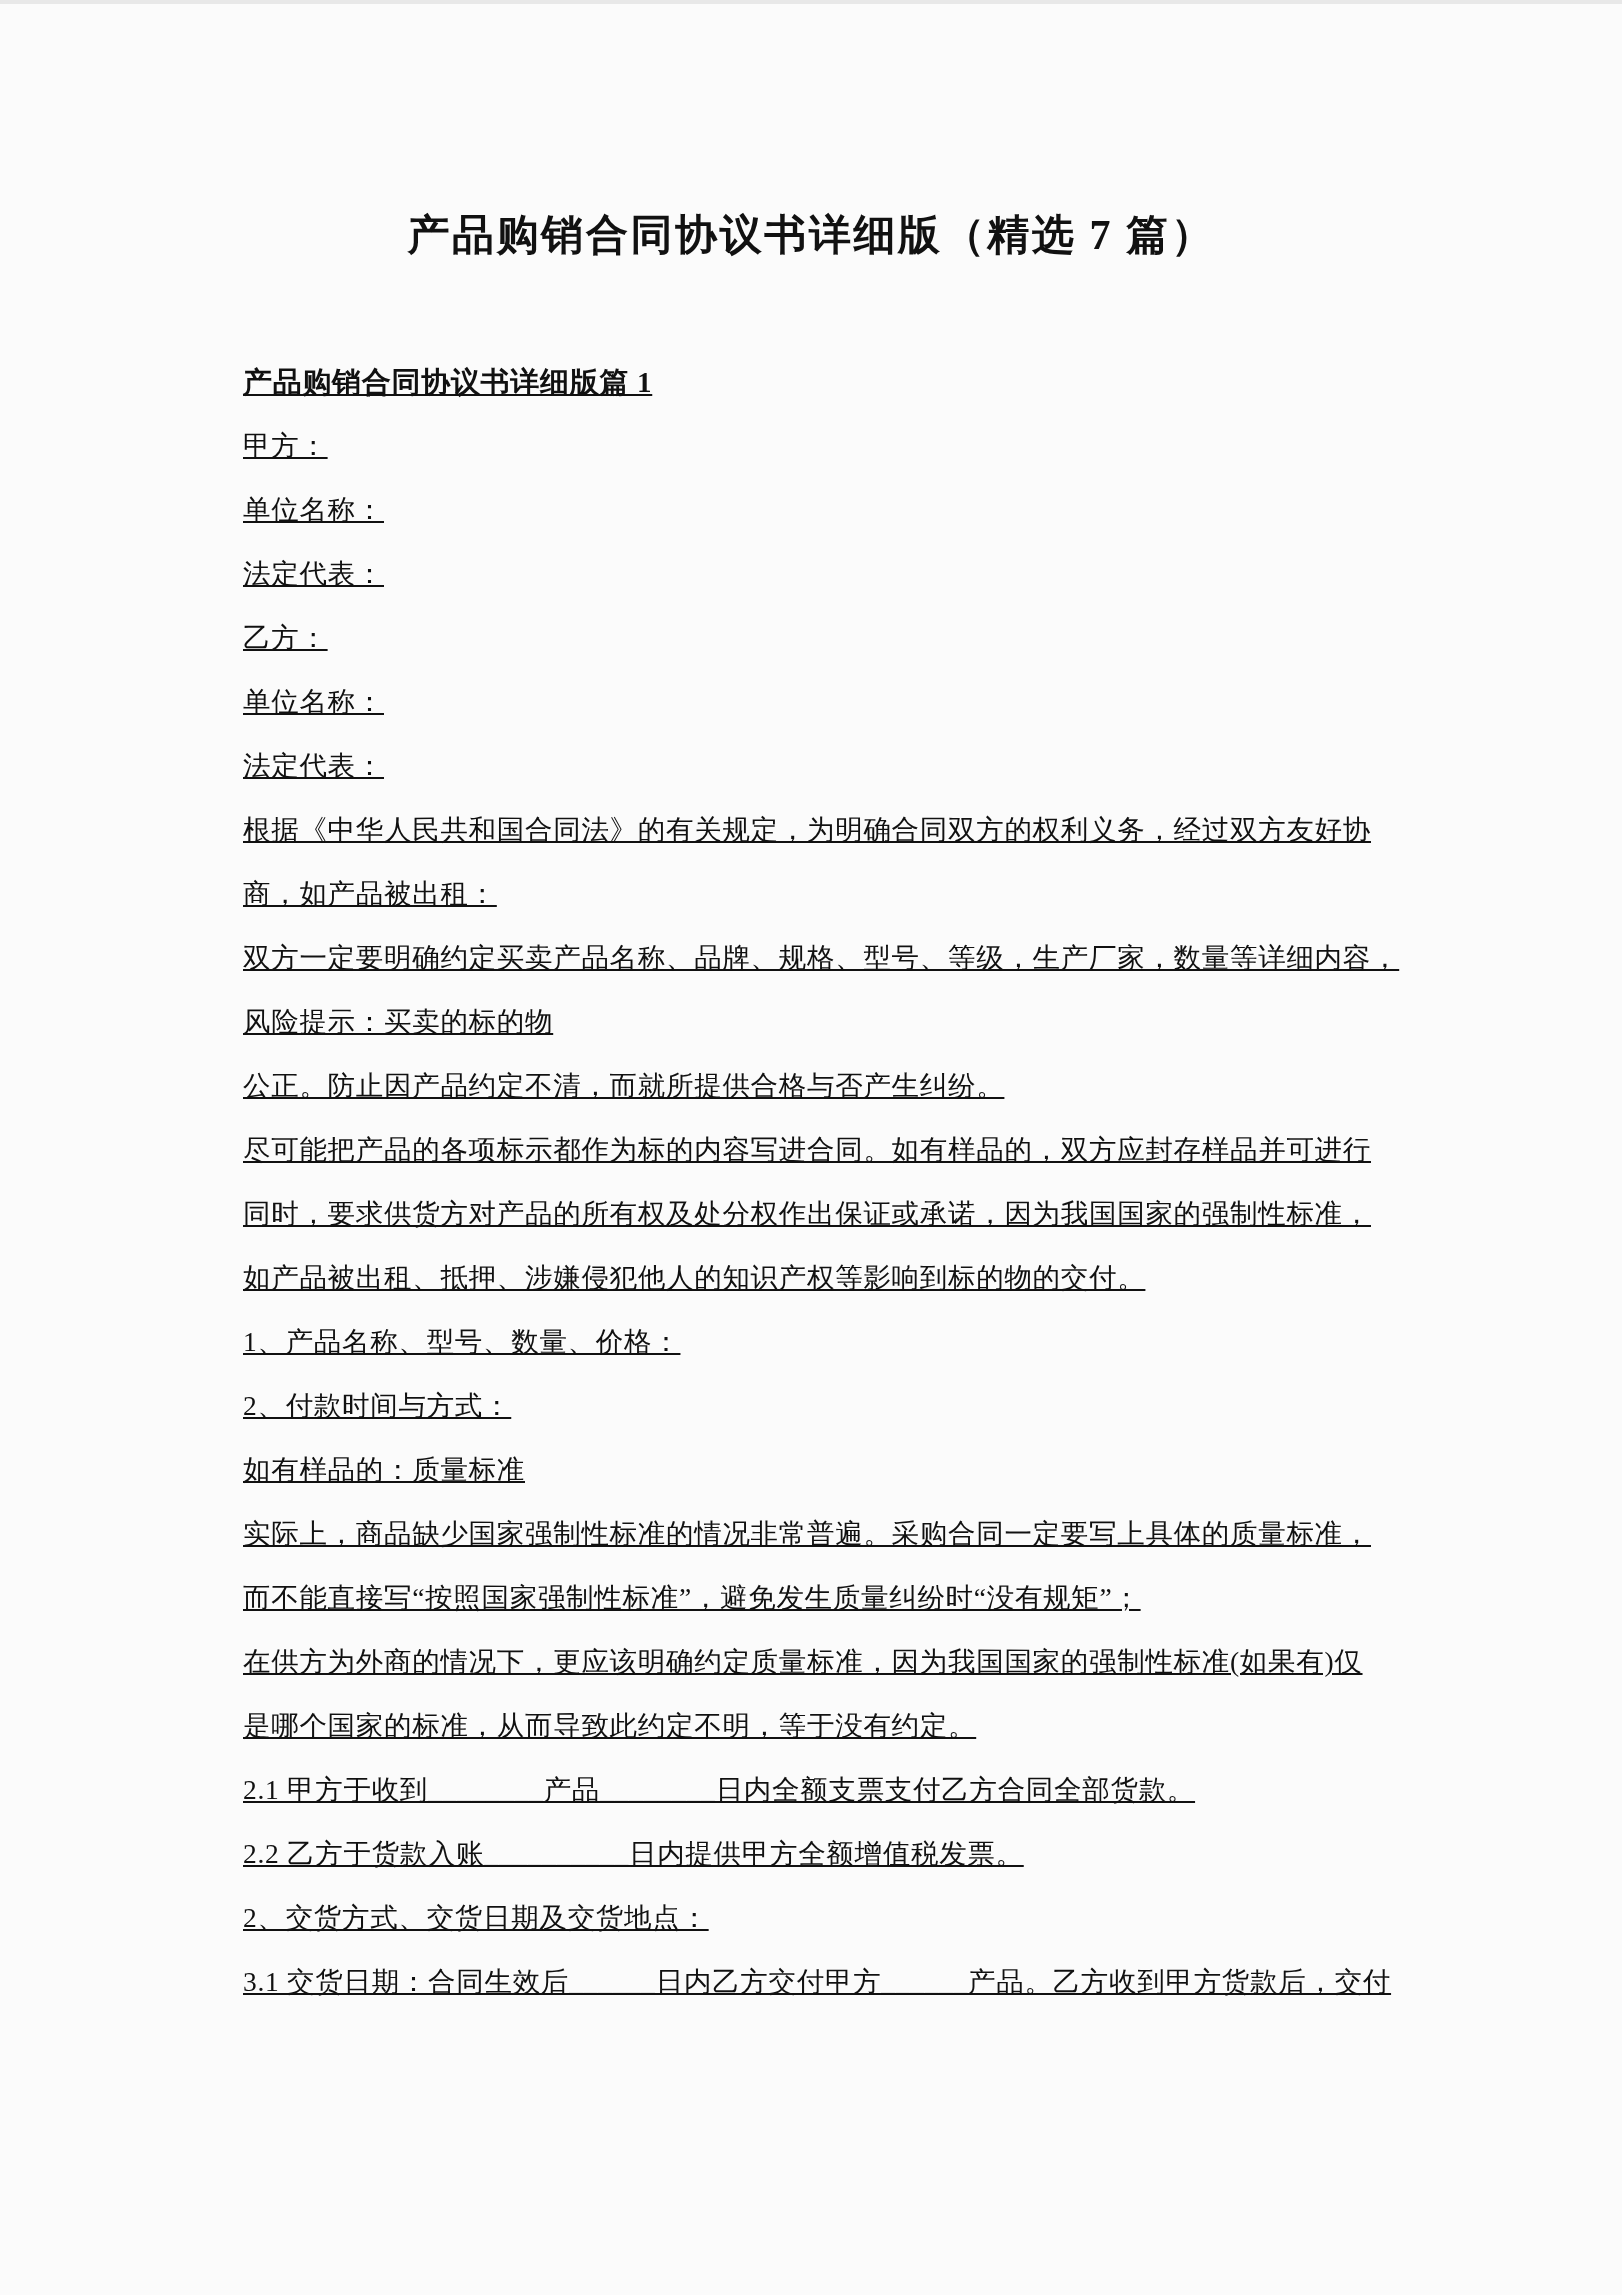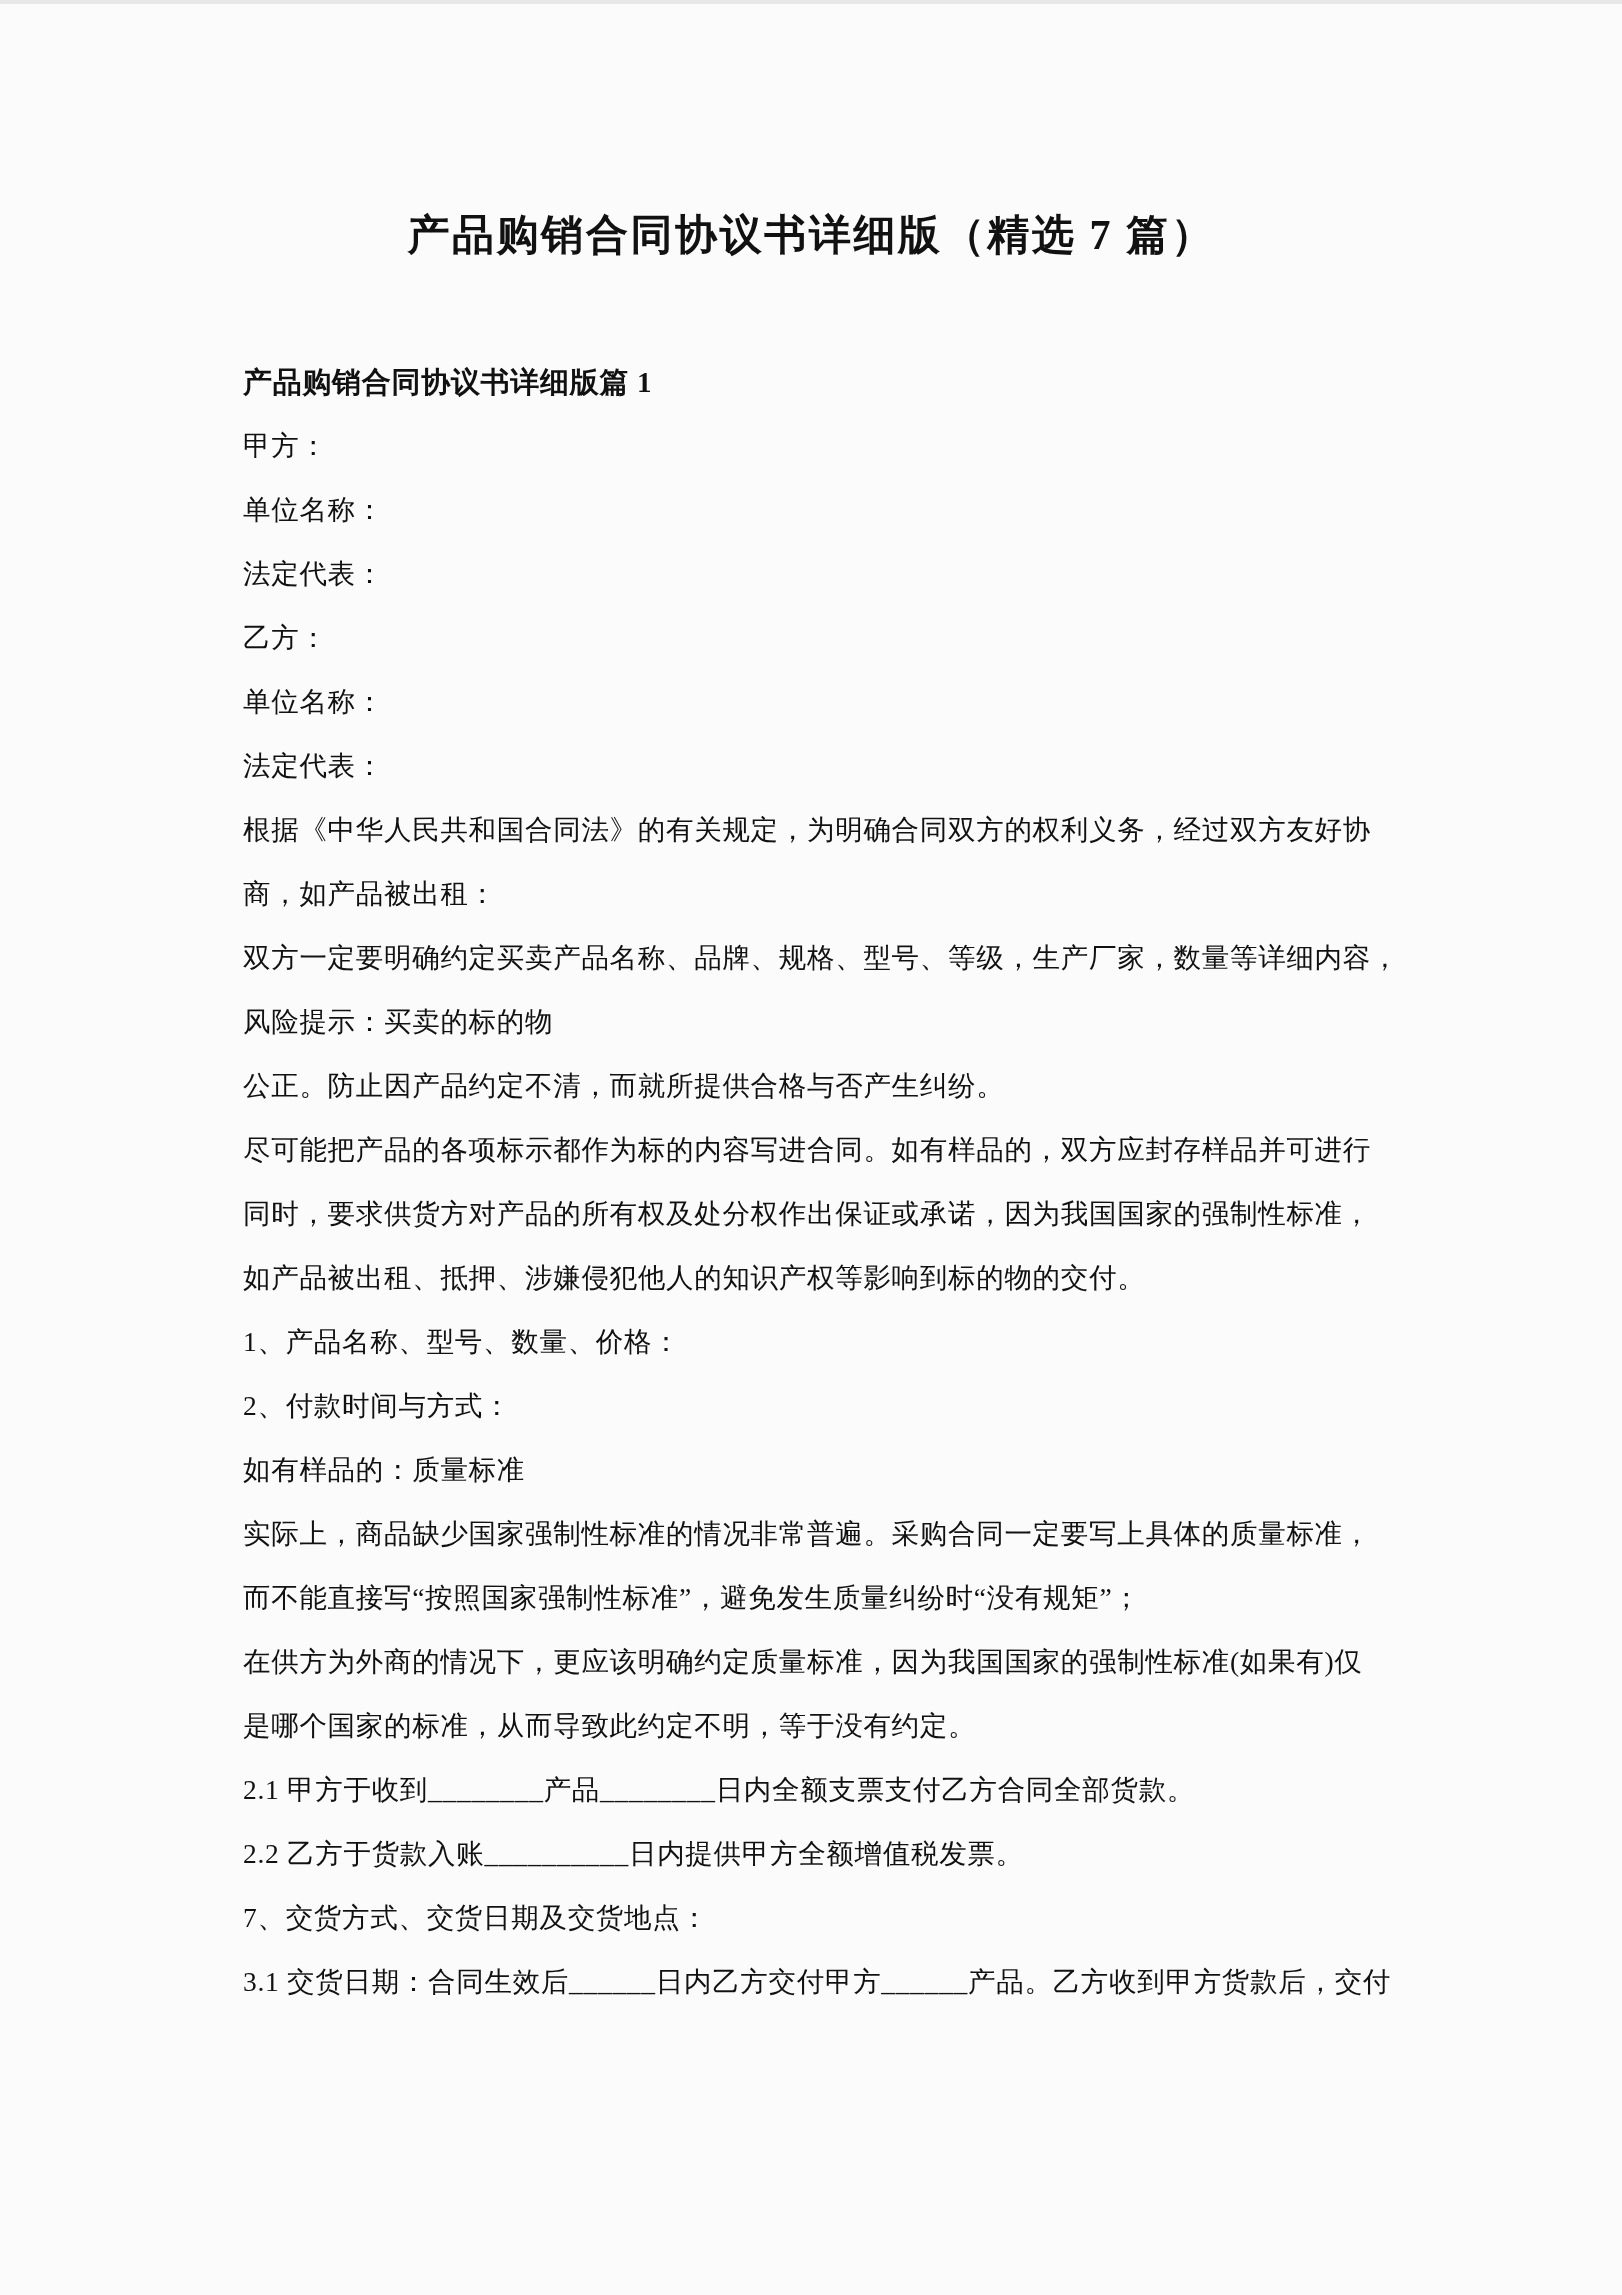--- a/index.html
+++ b/index.html
@@ -35,20 +35,21 @@
     left: 243px;
     top: 346px;
     width: 1165px;
   }
   .doc-line {
     height: 64px;
     line-height: 64px;
     font-size: 27.5px;
     letter-spacing: 0.7px;
     white-space: nowrap;
+    text-decoration: underline;
   }
   .doc-line.heading {
     font-weight: bold;
     font-size: 29px;
   }
 </style>
 </head>
 <body>
 
 <div class="page">
@@ -71,17 +72,17 @@
       <div class="doc-line">如产品被出租、抵押、涉嫌侵犯他人的知识产权等影响到标的物的交付。</div>
       <div class="doc-line">1、产品名称、型号、数量、价格：</div>
       <div class="doc-line">2、付款时间与方式：</div>
       <div class="doc-line">如有样品的：质量标准</div>
       <div class="doc-line">实际上，商品缺少国家强制性标准的情况非常普遍。采购合同一定要写上具体的质量标准，</div>
       <div class="doc-line">而不能直接写“按照国家强制性标准”，避免发生质量纠纷时“没有规矩”；</div>
       <div class="doc-line">在供方为外商的情况下，更应该明确约定质量标准，因为我国国家的强制性标准(如果有)仅</div>
       <div class="doc-line">是哪个国家的标准，从而导致此约定不明，等于没有约定。</div>
       <div class="doc-line">2.1 甲方于收到________产品________日内全额支票支付乙方合同全部货款。</div>
       <div class="doc-line">2.2 乙方于货款入账__________日内提供甲方全额增值税发票。</div>
-      <div class="doc-line">7、交货方式、交货日期及交货地点：</div>
+      <div class="doc-line">2、交货方式、交货日期及交货地点：</div>
       <div class="doc-line">3.1 交货日期：合同生效后______日内乙方交付甲方______产品。乙方收到甲方货款后，交付</div>
     </main>
 </div>
 
 
 </body></html>

